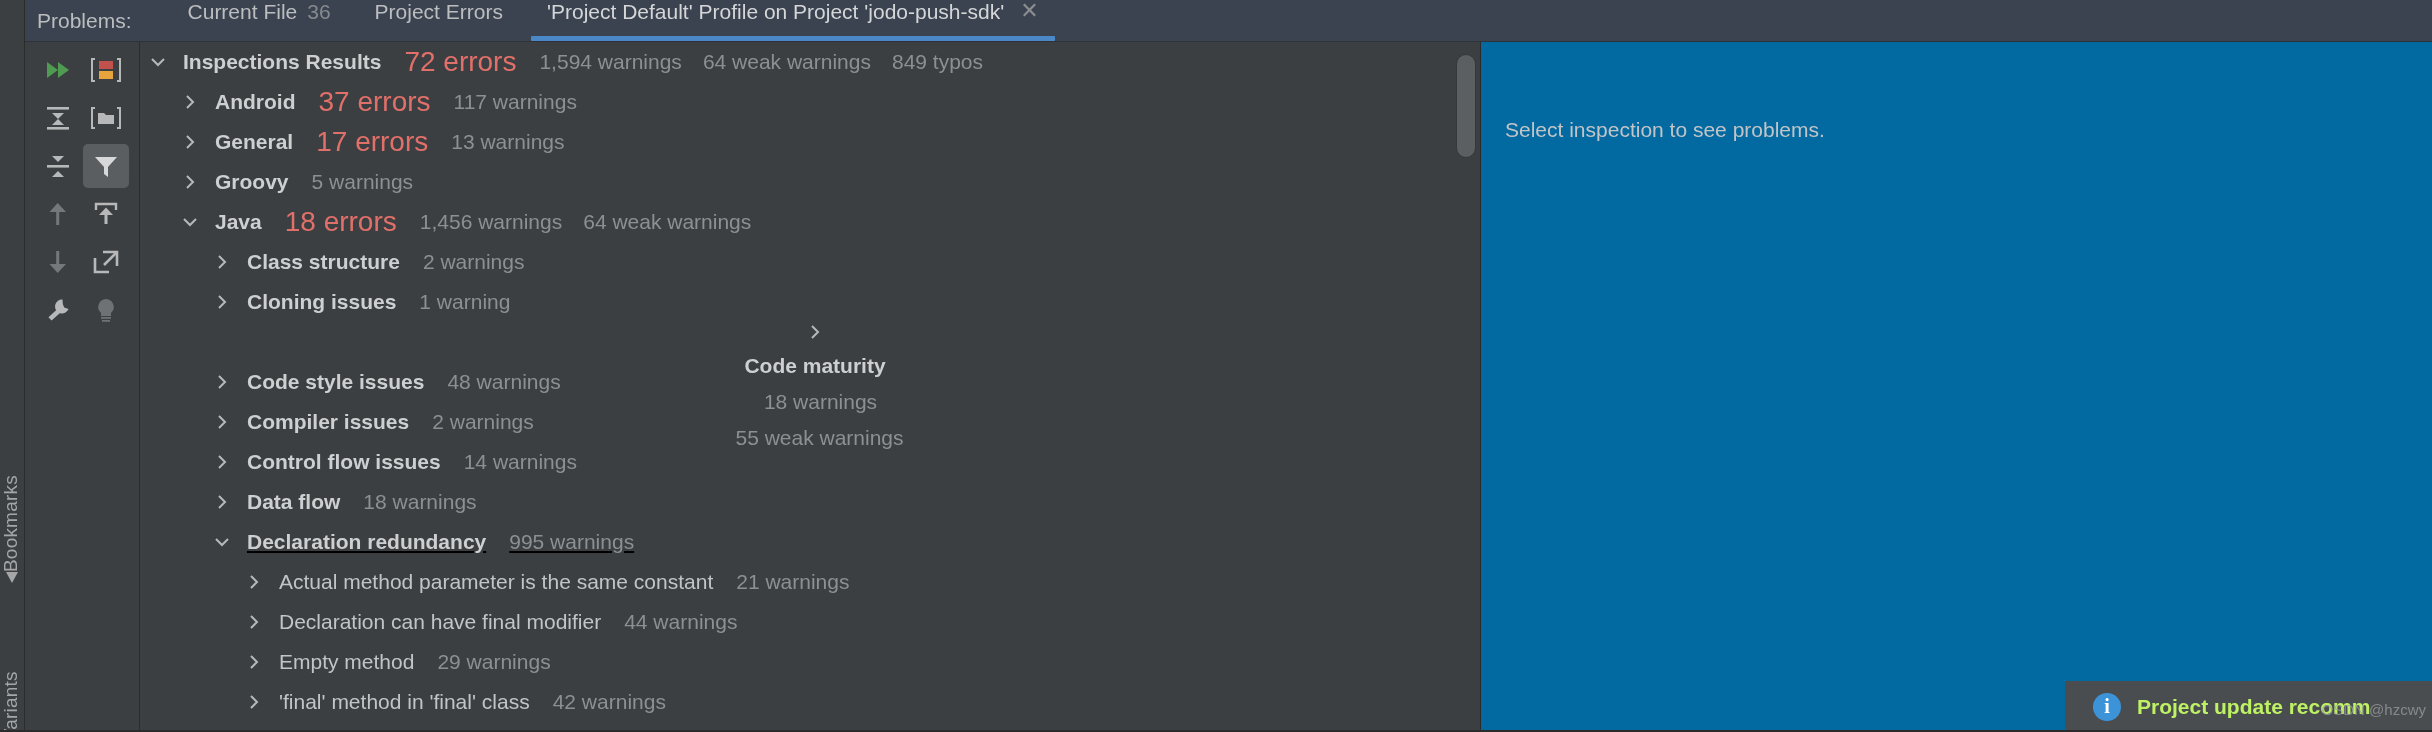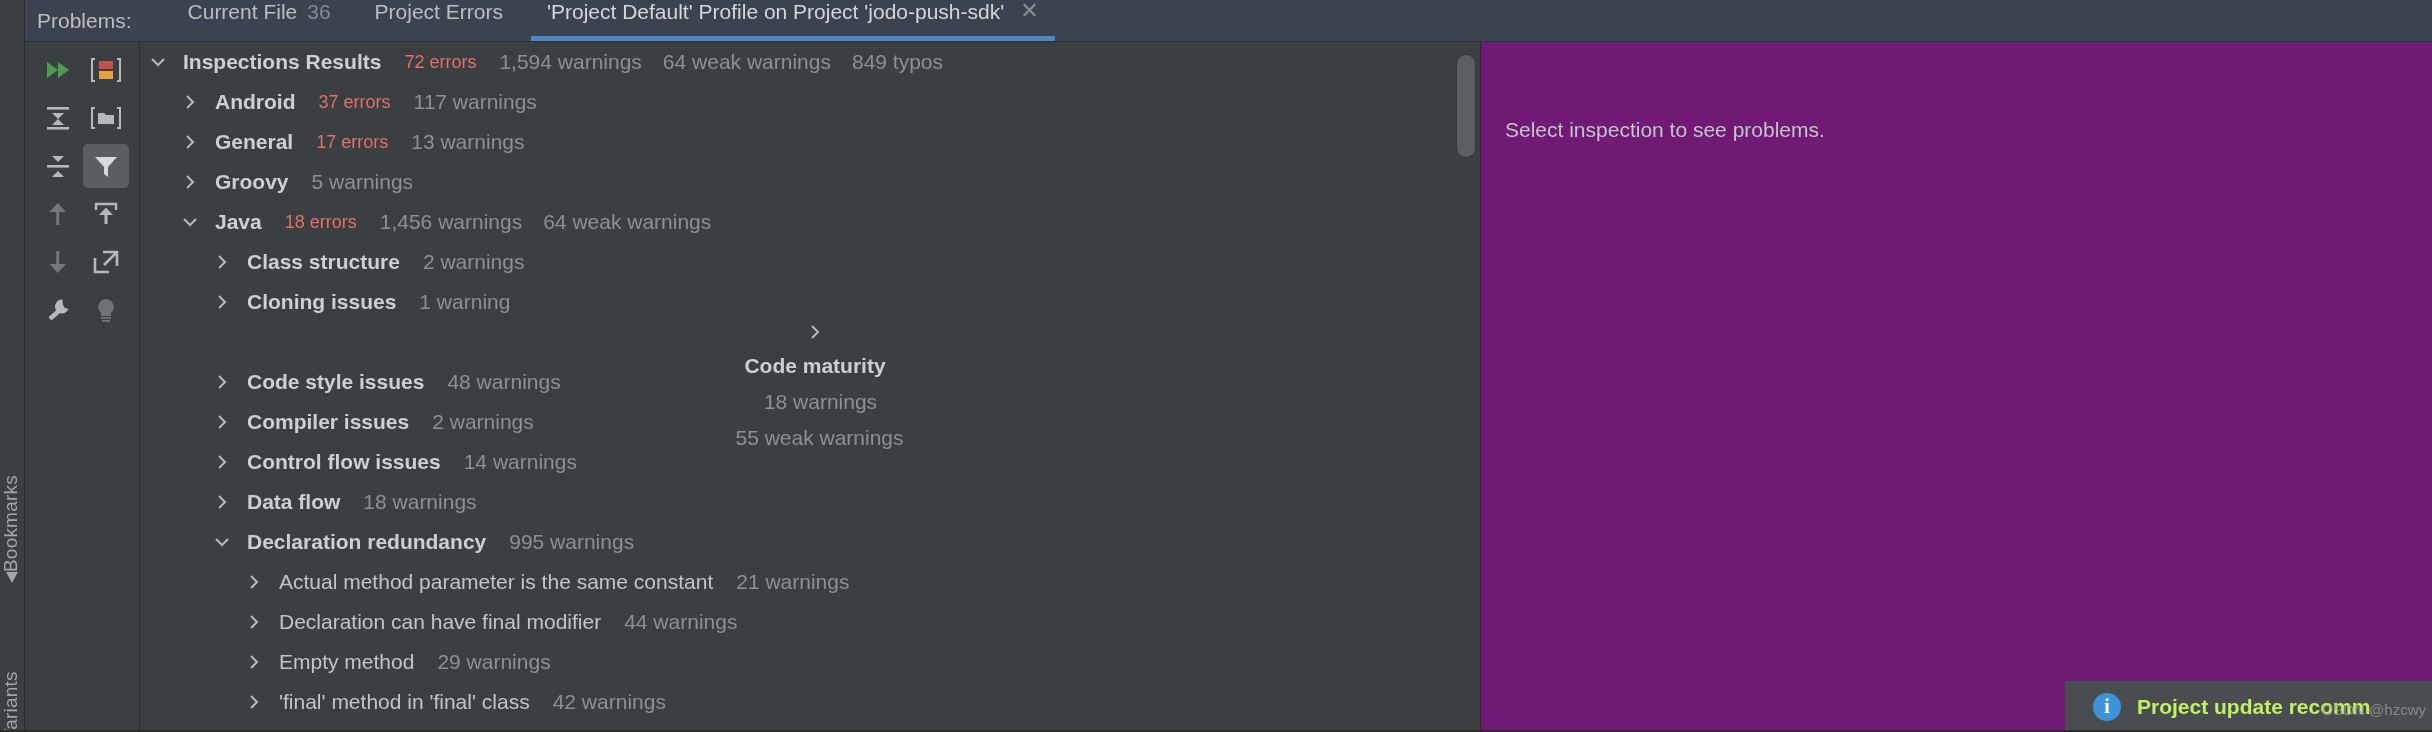--- a/index.html
+++ b/index.html
@@ -81,42 +81,42 @@
     white-space: nowrap; padding-left: 10px; gap: 12px;
   }
   .chev {
     width: 26px; min-width: 26px; height: 40px;
     display: flex; align-items: center; justify-content: center;
   }
   .chev svg { display: block; }
   .lbl { font-size: 21px; white-space: nowrap; }
   .lbl.bold { font-weight: bold; color: #cdcfd1; }
   .lbl.plain { color: #c2c4c6; }
-  .err { color: #e2706a; font-size: 18px; margin-left: 11px; }
+  .err { color: #e2706a; font-size: 28px; margin-left: 11px; }
   .warn { color: #8d9093; font-size: 21px; margin-left: 11px; }
   .warn + .warn { margin-left: 9px; }
 
   
   .scrolltrack {
     position: absolute; left: 1452px; top: 42px; width: 28px; height: 690px;
     background: #3c3f41;
   }
   .scrollthumb {
     position: absolute; left: 4px; top: 12px; width: 20px; height: 104px;
     background: #5c5f61; border: 1px solid #35383a; border-radius: 10px;
   }
   .vsplit {
     position: absolute; left: 1480px; top: 42px; width: 1px; height: 690px;
     background: #2b2b2b;
   }
 
   
   .detailpanel {
     position: absolute; left: 1481px; top: 42px; width: 951px; height: 690px;
-    background: #701a75;
+    background: #0369a1;
   }
   .detail-msg {
     position: absolute; left: 24px; top: 76px;
     color: #c2c4c6; font-size: 21px; white-space: nowrap;
   }
 
   
   .toast {
     position: absolute; left: 2065px; top: 681px; width: 367px; height: 51px;
     background: #4a4d4f; display: flex; align-items: center;
@@ -378,21 +378,21 @@
         </div>
         <div class="row" style="padding-left: 68px;">
           <span class="chev">
             <svg width="20" height="20" viewBox="0 0 20 20">
               <polyline points="7,4 13,10 7,16" stroke="#b6b8ba" stroke-width="2" fill="none"></polyline>
             </svg>
           </span>
           <span class="lbl bold">Data flow</span>
           <span class="warn">18 warnings</span>
         </div>
-        <div class="row" style="padding-left: 68px;">
+        <div class="row" style="padding-left: 68px; text-decoration: underline;">
           <span class="chev">
             <svg width="20" height="20" viewBox="0 0 20 20">
               <polyline points="4,7 10,13 16,7" stroke="#b6b8ba" stroke-width="2" fill="none"></polyline>
             </svg>
           </span>
           <span class="lbl bold">Declaration redundancy</span>
           <span class="warn">995 warnings</span>
         </div>
         <div class="row" style="padding-left: 100px;">
           <span class="chev">

